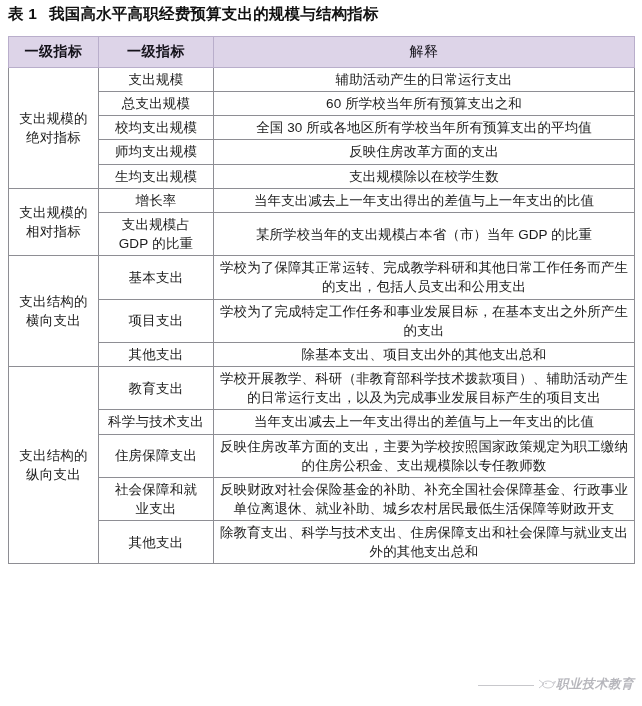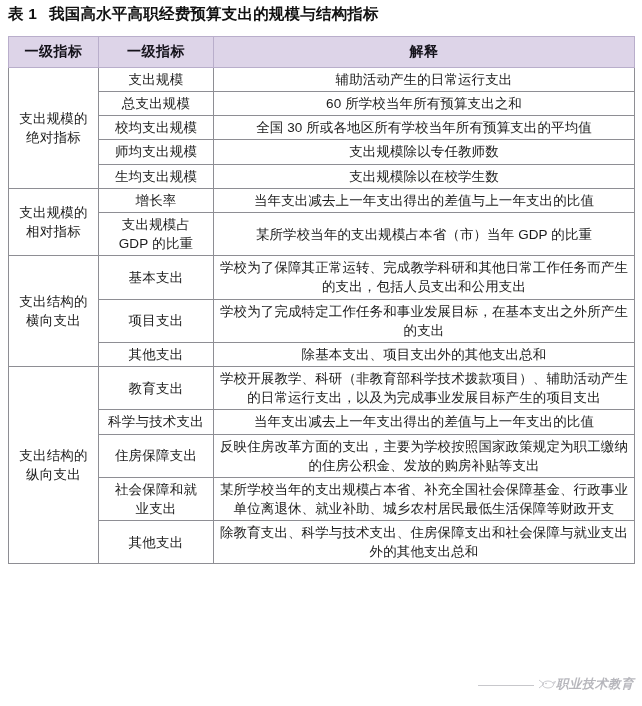--- a/index.html
+++ b/index.html
@@ -55,21 +55,21 @@
   }
   table.spec thead th{
     background:#ddd4e8;
     border:1px solid #b9aecb;
     font-weight:700;
     font-size:14px;
     height:26px;
     color:#14121a;
     letter-spacing:.5px;
   }
-  table.spec thead th.h3{font-weight:700;}
+  table.spec thead th.h3{font-weight:400;}
 
   td.lvl1{
     font-size:13.5px;
     line-height:1.45;
     letter-spacing:.2px;
   }
   td.lvl2{
     font-size:13.5px;
     line-height:1.4;
     letter-spacing:.2px;
@@ -145,21 +145,21 @@
           <tr>
             <td class="lvl2">总支出规模</td>
             <td class="desc">60 所学校当年所有预算支出之和</td>
           </tr>
           <tr>
             <td class="lvl2">校均支出规模</td>
             <td class="desc">全国 30 所或各地区所有学校当年所有预算支出的平均值</td>
           </tr>
           <tr>
             <td class="lvl2">师均支出规模</td>
-            <td class="desc">支出规模除以专任教师数</td>
+            <td class="desc">反映住房改革方面的支出</td>
           </tr>
           <tr>
             <td class="lvl2">生均支出规模</td>
             <td class="desc">支出规模除以在校学生数</td>
           </tr>
           <tr>
             <td class="lvl1" rowspan="2">支出规模的<br>相对指标</td>
             <td class="lvl2">增长率</td>
             <td class="desc">当年支出减去上一年支出得出的差值与上一年支出的比值</td>
           </tr>
@@ -184,25 +184,25 @@
             <td class="lvl1" rowspan="5">支出结构的<br>纵向支出</td>
             <td class="lvl2">教育支出</td>
             <td class="desc">学校开展教学、科研（非教育部科学技术拨款项目）、辅助活动产生的日常运行支出，以及为完成事业发展目标产生的项目支出</td>
           </tr>
           <tr>
             <td class="lvl2">科学与技术支出</td>
             <td class="desc">当年支出减去上一年支出得出的差值与上一年支出的比值</td>
           </tr>
           <tr>
             <td class="lvl2">住房保障支出</td>
-            <td class="desc">反映住房改革方面的支出，主要为学校按照国家政策规定为职工缴纳的住房公积金、发放的购房补贴等支出</td>
+            <td class="desc">反映住房改革方面的支出，主要为学校按照国家政策规定为职工缴纳的住房公积金、支出规模除以专任教师数</td>
           </tr>
           <tr>
             <td class="lvl2">社会保障和就<br>业支出</td>
-            <td class="desc">某所学校当年的支出规模占本省、补充全国社会保障基金、行政事业单位离退休、就业补助、城乡农村居民最低生活保障等财政开支</td>
+            <td class="desc">反映财政对社会保险基金的补助、补充全国社会保障基金、行政事业单位离退休、就业补助、城乡农村居民最低生活保障等财政开支</td>
           </tr>
           <tr>
             <td class="lvl2">其他支出</td>
             <td class="desc">除教育支出、科学与技术支出、住房保障支出和社会保障与就业支出外的其他支出总和</td>
           </tr>
         </tbody>
     </table>
   </div>
 
   <div class="watermark">

